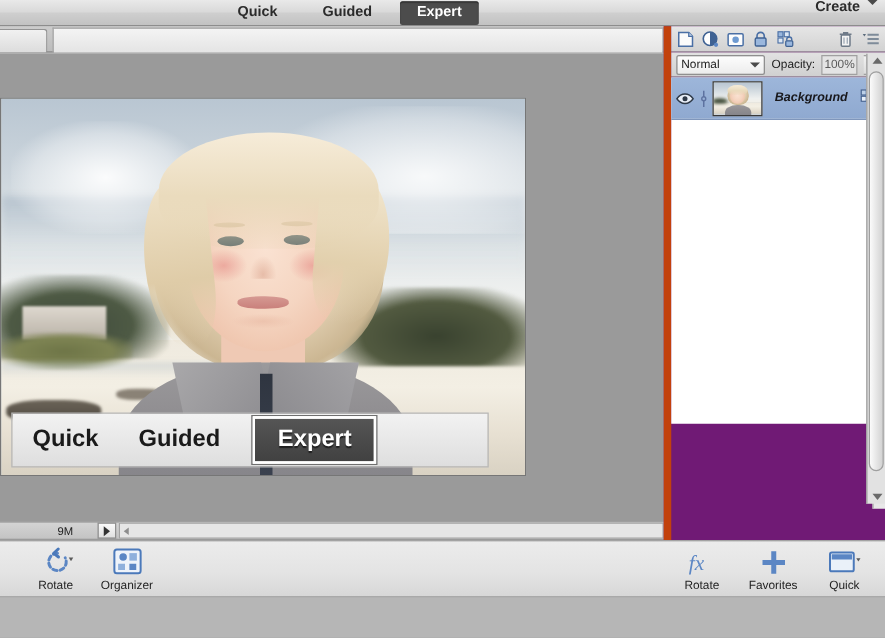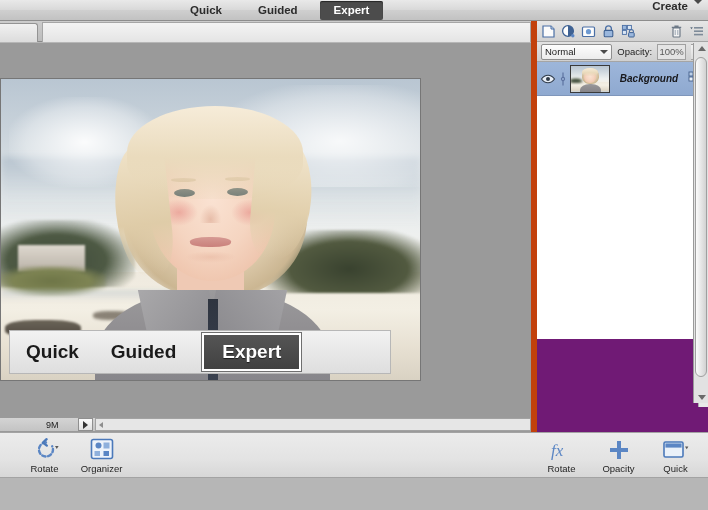--- a/index.html
+++ b/index.html
@@ -468,21 +468,21 @@
           </svg>
         </span>
         <span class="lb">Rotate</span>
       </div>
       <div class="bb-item">
         <span class="ic">
           <svg width="24" height="22" viewBox="0 0 24 22">
             <path d="M12 2v18M3 11h18" stroke="#5b86c4" stroke-width="4" stroke-linecap="butt"></path>
           </svg>
         </span>
-        <span class="lb">Opacity</span>
+        <span class="lb">Favorites</span>
       </div>
       <div class="bb-item">
         <span class="ic">
           <svg width="28" height="22" viewBox="0 0 28 22">
             <rect x="2" y="3" width="19" height="15" rx="1.5" fill="#eaf1f9" stroke="#4b79ba" stroke-width="1.6"></rect>
             <rect x="3.4" y="4.4" width="16.2" height="4.2" fill="#5b86c4"></rect>
             <path d="M23 7.5l3.4 0 -1.7 2.7z" fill="#5a5a5a"></path>
           </svg>
         </span>
         <span class="lb">Quick</span>

